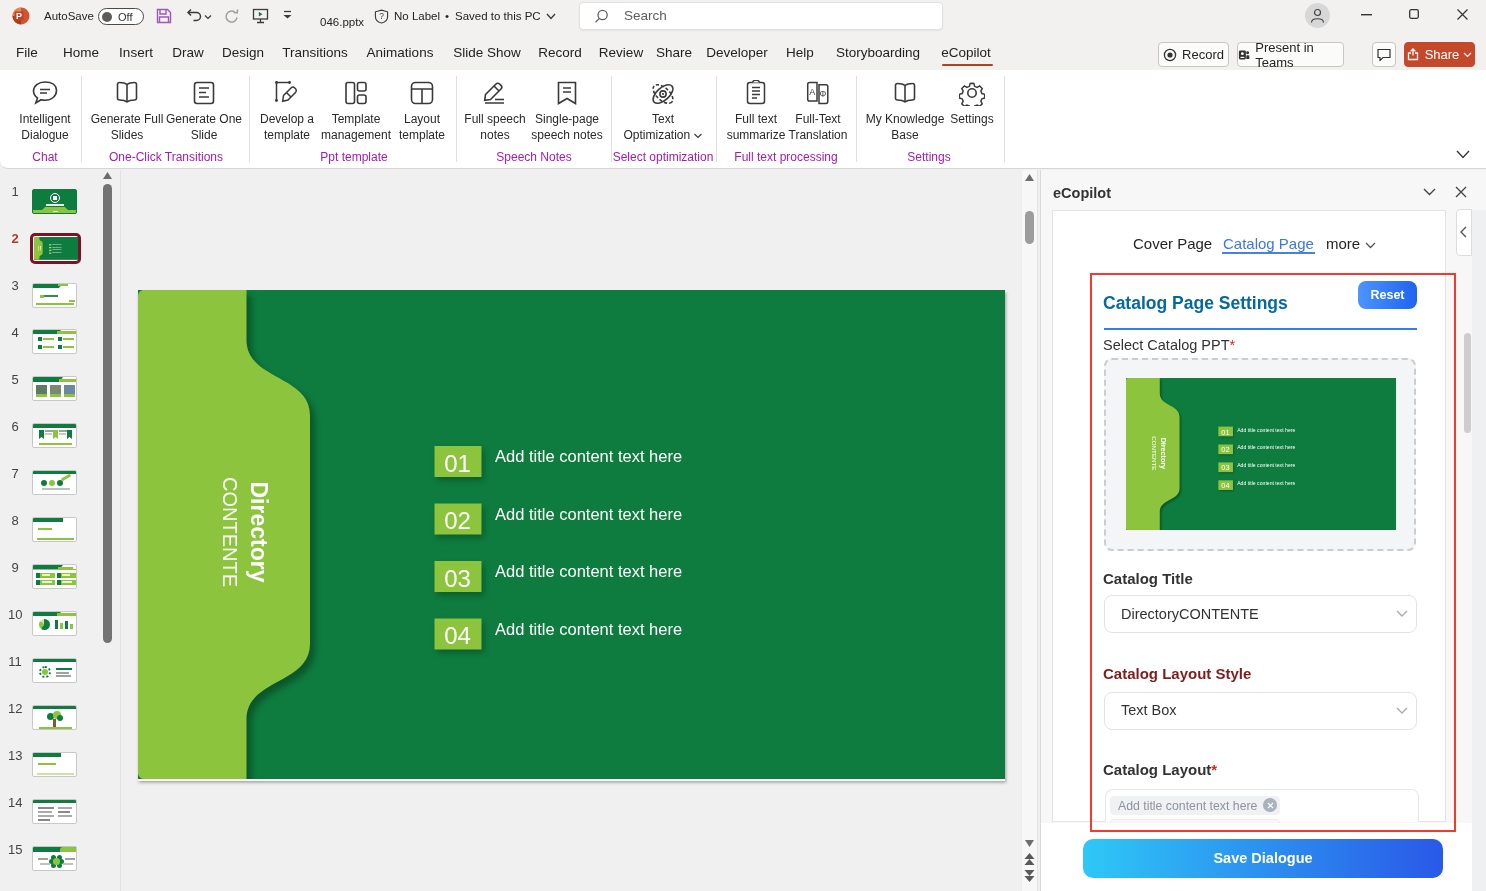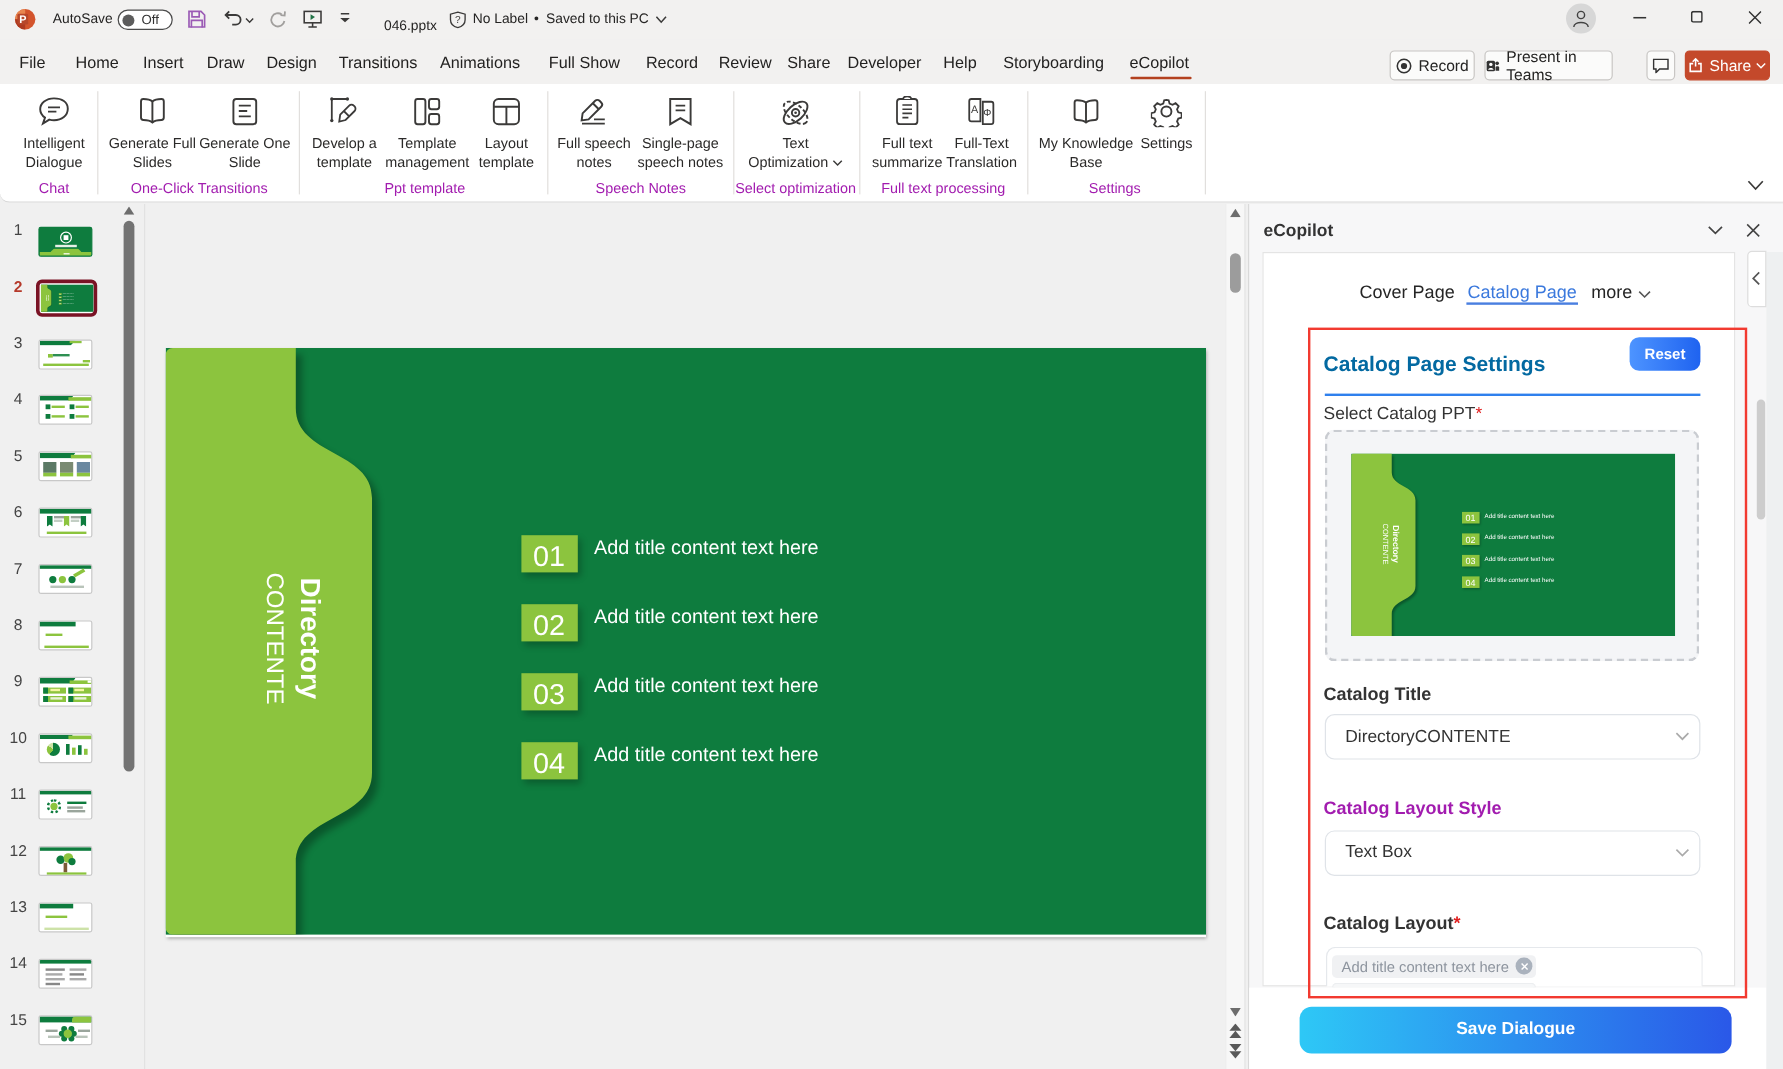--- a/index.html
+++ b/index.html
@@ -81,20 +81,27 @@
     <path d="M8 1.2 L14.5 3 V8 c0 4-3 6.2-6.5 7 C4.5 14.2 1.5 12 1.5 8 V3 Z"></path>
     <text x="8" y="11" font-size="9" fill="#3b3a39" stroke="none" text-anchor="middle" font-family="Liberation Sans">?</text>
   </svg>
   <span class="abs tb-txt" style="left:394px;top:10px">No Label</span>
   <span class="abs tb-txt" style="left:445px;top:10px">•</span>
   <span class="abs tb-txt" style="left:455px;top:10px">Saved to this PC</span>
   <svg class="abs" style="left:546px;top:13px" width="10" height="7" viewBox="0 0 10 7" fill="none" stroke="#3b3a39" stroke-width="1.3">
       <path d="M1 1 L5 5.5 L9 1"></path>
     </svg>
 
+  <div class="abs" style="left:579px;top:2px;width:364px;height:28px;background:#fff;border:1px solid #e3e1e0;border-radius:4px;box-shadow:0 1px 2px rgba(0,0,0,0.06)">
+    <svg class="abs" style="left:14px;top:6px" width="15" height="15" viewBox="0 0 15 15" fill="none" stroke="#616161" stroke-width="1.3">
+      <circle cx="8.6" cy="6" r="4.6"></circle>
+        <path d="M5.2 9.6 L1.5 13.3"></path>
+    </svg>
+    <span class="abs" style="left:44px;top:5px;font-size:13.5px;color:#605e5c">Search</span>
+  </div>
 
   <div class="abs" style="left:1305px;top:3px;width:25px;height:25px;border-radius:50%;background:#d7d7d7"></div>
   <svg class="abs" style="left:1309px;top:7px" width="17" height="17" viewBox="0 0 17 17" fill="none" stroke="#424242" stroke-width="1.2">
     <circle cx="8.5" cy="5.5" r="3"></circle>
       <path d="M2.5 15.5 C2.5 10.5 14.5 10.5 14.5 15.5"></path>
   </svg>
 
   <svg class="abs" style="left:1361px;top:14px" width="11" height="2" viewBox="0 0 11 2">
       <rect width="11" height="1.4" fill="#333"></rect>
     </svg>
@@ -106,21 +113,21 @@
     </svg>
 </div>
 <div id="menubar" class="abs"></div>
 <span class="menu-item" style="left:27px">File</span>
 <span class="menu-item" style="left:81px">Home</span>
 <span class="menu-item" style="left:136px">Insert</span>
 <span class="menu-item" style="left:188px">Draw</span>
 <span class="menu-item" style="left:243px">Design</span>
 <span class="menu-item" style="left:315px">Transitions</span>
 <span class="menu-item" style="left:400px">Animations</span>
-<span class="menu-item" style="left:487px">Full Show</span>
+<span class="menu-item" style="left:487px">Slide Show</span>
 <span class="menu-item" style="left:560px">Record</span>
 <span class="menu-item" style="left:621px">Review</span>
 <span class="menu-item" style="left:674px">Share</span>
 <span class="menu-item" style="left:737px">Developer</span>
 <span class="menu-item" style="left:800px">Help</span>
 <span class="menu-item" style="left:878px">Storyboarding</span>
 <span class="menu-item" style="left:966px">eCopilot</span>
 <div class="abs" style="left:942px;top:64px;width:51px;height:2.2px;background:#b3411f;border-radius:1px"></div>
 
 <div class="mbtn" style="left:1158px;width:71px">
@@ -526,21 +533,21 @@
     <use href="#slideg"></use>
   </svg>
 
 <span class="abs" style="left:1103px;top:570px;font-size:15px;font-weight:bold;color:#333">Catalog Title</span>
 <div class="abs" style="left:1104px;top:595px;width:313px;height:38px;border:1px solid #dfe3e8;border-radius:8px;background:#fff"></div>
 <span class="abs" style="left:1121px;top:606px;font-size:14.5px;color:#333">DirectoryCONTENTE</span>
 <svg class="abs" style="left:1396px;top:610px" width="12" height="8" viewBox="0 0 12 8" fill="none" stroke="#aaa" stroke-width="1.4">
     <path d="M1 1 L6 6 L11 1"></path>
   </svg>
 
-<span class="abs" style="left:1103px;top:665px;font-size:15px;font-weight:bold;color:#a21caf">Catalog Layout Style</span>
+<span class="abs" style="left:1103px;top:665px;font-size:15px;font-weight:bold;color:#7f1d1d">Catalog Layout Style</span>
 <div class="abs" style="left:1104px;top:692px;width:313px;height:38px;border:1px solid #dfe3e8;border-radius:8px;background:#fff"></div>
 <span class="abs" style="left:1121px;top:702px;font-size:14.5px;color:#333">Text Box</span>
 <svg class="abs" style="left:1396px;top:707px" width="12" height="8" viewBox="0 0 12 8" fill="none" stroke="#aaa" stroke-width="1.4">
     <path d="M1 1 L6 6 L11 1"></path>
   </svg>
 
 <span class="abs" style="left:1103px;top:761px;font-size:15px;font-weight:bold;color:#333">Catalog Layout<span style="color:#e02020">*</span></span>
 <div class="abs" style="left:1105px;top:789px;width:314px;height:33px;border:1px solid #e5e8ec;border-radius:8px 8px 0 0;border-bottom:none;background:#fff"></div>
 <div class="abs" style="left:1110px;top:796px;width:170px;height:19px;background:#f0f1f3;border-radius:4px"></div>
 <span class="abs" style="left:1118px;top:799px;font-size:12.3px;color:#8d949e">Add title content text here</span>

